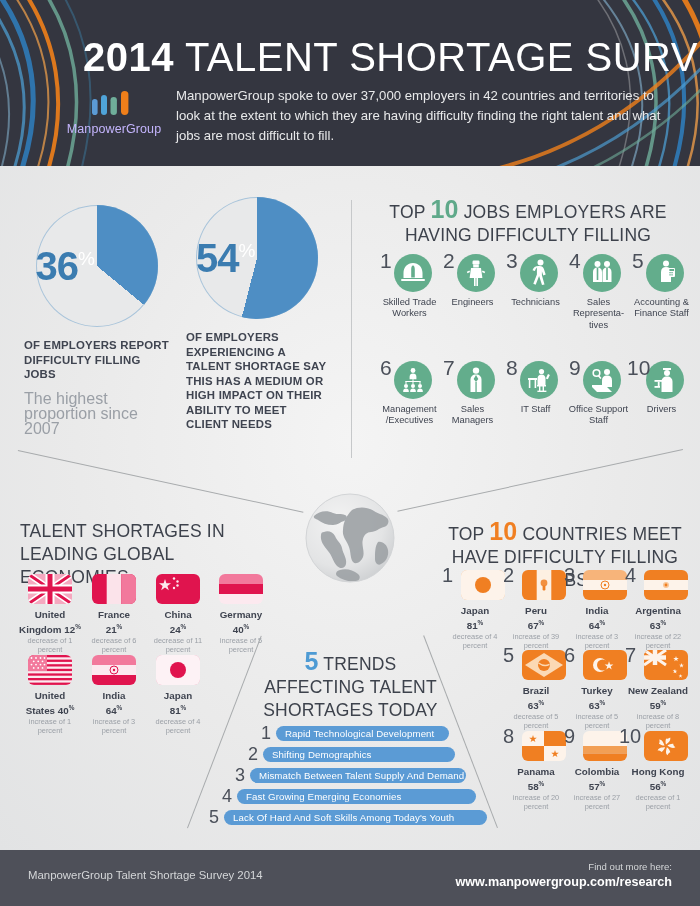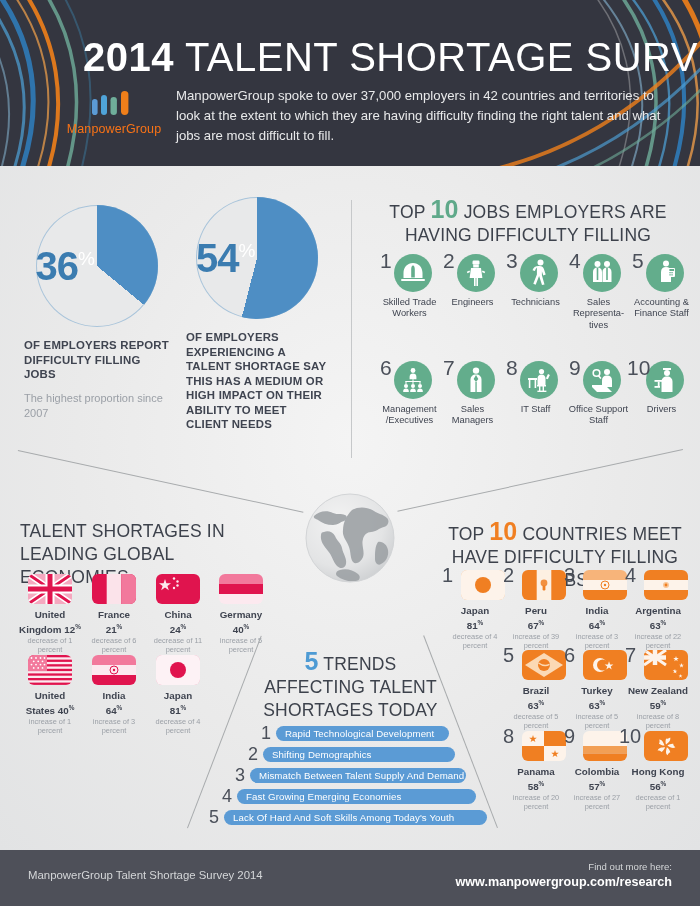--- a/index.html
+++ b/index.html
@@ -22,21 +22,21 @@
   .header-inner{position:relative;z-index:3;}
   .title{
     position:absolute;left:83px;top:35px;
     color:#ffffff;font-size:40px;letter-spacing:.5px;white-space:nowrap;
     font-weight:300;
   }
   .title b{font-weight:bold;}
   .logo-wrap{position:absolute;left:58px;top:88px;width:112px;text-align:center;}
   .logo-mark{height:30px;display:block;margin:0 auto;}
   .logo-text{
-    display:block;color:#f97316;font-size:12.5px;margin-top:4px;letter-spacing:.1px;
+    display:block;color:#c4b5fd;font-size:12.5px;margin-top:4px;letter-spacing:.1px;
   }
   .header-blurb{
     position:absolute;left:176px;top:86px;width:500px;
     color:#e8e9ea;font-size:13.2px;line-height:20px;
   }
 
   
   .body-bg{
     position:absolute;left:0;top:166px;width:700px;height:684px;
     background:
@@ -49,21 +49,21 @@
        box-shadow:0 0 0 1px rgba(90,150,200,.45) inset;}
   .pie .pct{
     position:absolute;left:0;right:0;top:50%;transform:translateY(-50%);
     font-size:40px;font-weight:bold;color:#3b7cb0;letter-spacing:-1px;
   }
   .pie .pct .sm{font-size:19px;font-weight:normal;vertical-align:super;color:#ffffff;}
   .pie-caption{
     margin-top:11px;font-size:11.4px;font-weight:bold;color:#3f4450;
     line-height:14.5px;letter-spacing:.2px;
   }
-  .pie-sub{margin-top:9px;font-size:11px;color:#9a9fa6;line-height:15px;font-weight:normal;}
+  .pie-sub{margin-top:9px;font-size:16px;color:#9a9fa6;line-height:15px;font-weight:normal;}
 
   
   .vline{position:absolute;background:#c6c8ca;width:1px;}
   .diag{position:absolute;height:1px;background:#a8abad;transform-origin:0 0;}
 
   
   .sec-title{
     position:absolute;font-size:17.5px;color:#3d424c;line-height:23px;letter-spacing:.2px;
   }
   .sec-title .big{font-size:25px;font-weight:bold;}

